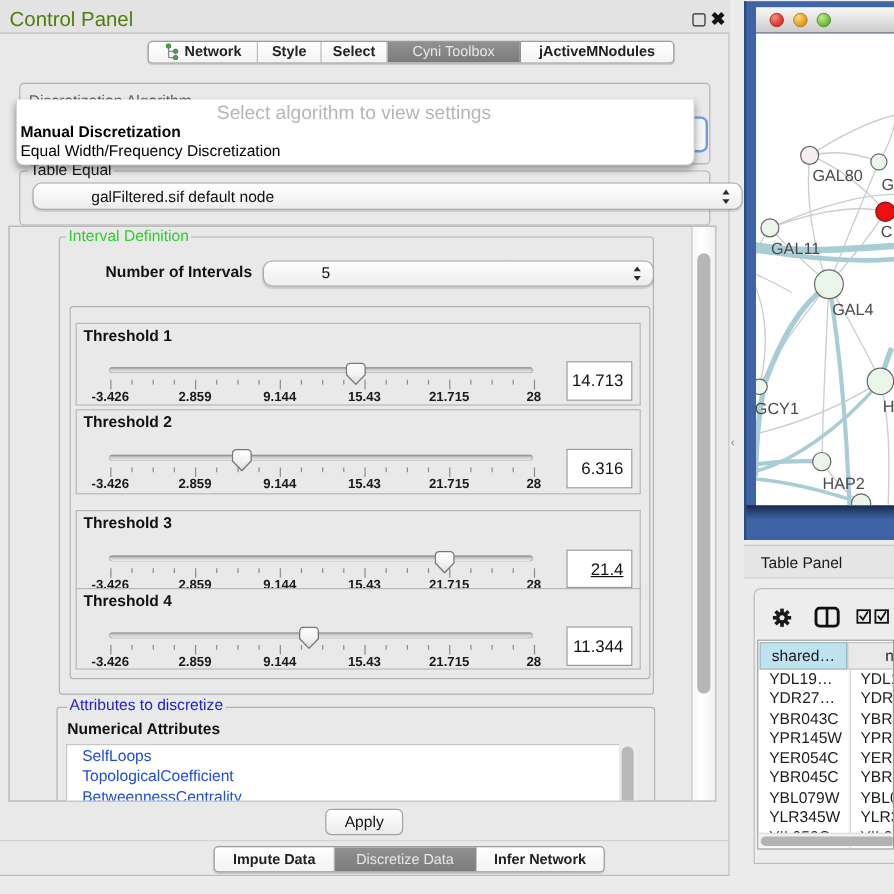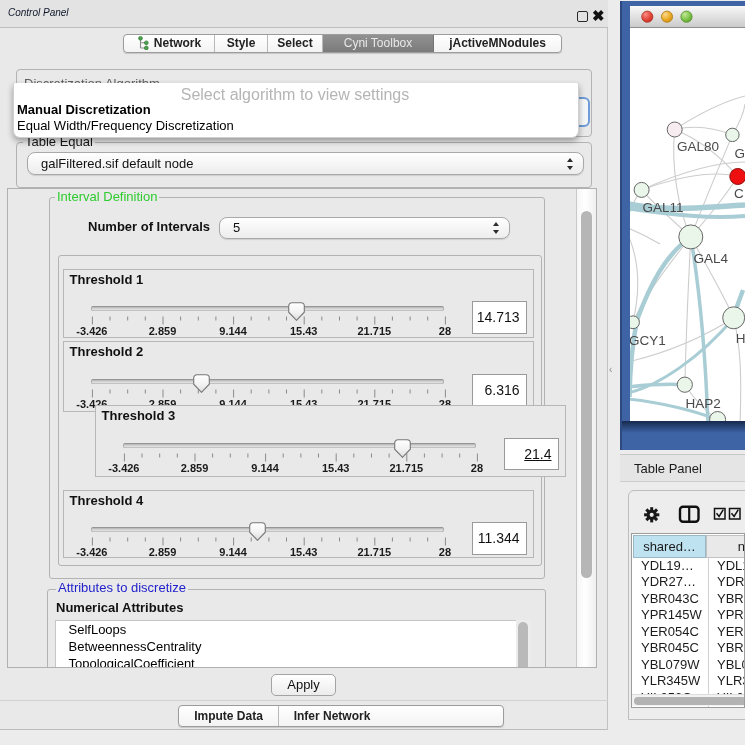--- a/index.html
+++ b/index.html
@@ -1,20 +1,20 @@
 <!DOCTYPE html>
 <html><head>
 <meta charset="utf-8">
 <style>
 html,body{margin:0;padding:0;}
 body{width:745px;height:745px;background:#ececec;font-family:"Liberation Sans",sans-serif;position:relative;overflow:hidden;}
 .abs{position:absolute;}
 .grp{position:absolute;border:1px solid #b3b3b3;border-radius:4px;}
 .grplbl{position:absolute;font-size:13px;color:#1c1c1c;background:#e9e9e9;padding:0 2px;line-height:13px;}
-.combo{position:absolute;border:1px solid #a9a9a9;border-radius:8px;background:linear-gradient(#ffffff,#f2f2f2 70%,#ededed);box-shadow:0 1px 1px rgba(0,0,0,0.12);font-size:13px;color:#111;}
+.combo{position:absolute;border:1px solid #a9a9a9;border-radius:8px;background:linear-gradient(#ffffff,#f2f2f2 70%,#ededed);box-shadow:0 1px 1px rgba(0,0,0,0.12);font-size:13px;color:#111;padding-left:35px;}
 .combo .ar{position:absolute;right:9px;top:50%;width:7px;height:14px;margin-top:-7px;}
 .combo .ar:before{content:"";position:absolute;left:0;top:1px;border-left:3.5px solid transparent;border-right:3.5px solid transparent;border-bottom:4.5px solid #2b2b2b;}
 .combo .ar:after{content:"";position:absolute;left:0;bottom:1px;border-left:3.5px solid transparent;border-right:3.5px solid transparent;border-top:4.5px solid #2b2b2b;}
 .seg{position:absolute;display:flex;background:linear-gradient(#ffffff,#f3f3f3);border:1px solid #9c9c9c;border-radius:4px;overflow:hidden;box-shadow:0 1px 1px rgba(0,0,0,0.15);margin-left:36px;}
 .seg div{display:flex;align-items:center;justify-content:center;font-size:12px;font-weight:600;color:#222;border-right:1px solid #b9b9b9;box-sizing:border-box;}
 .seg div:last-child{border-right:none;}
 .seg div.on{background:linear-gradient(#919191,#7b7b7b);color:#e8e8e8;border-right-color:#747474;}
 .tpanel{position:absolute;border:1px solid #b7b7b7;background:#e9e9e9;left:54.5px;width:469px;}
 .tlabel{position:absolute;left:6px;top:2px;font-size:13px;font-weight:bold;color:#111;}
 .track{position:absolute;left:27.5px;width:353px;height:5px;border-radius:2.5px;background:linear-gradient(#7f7f7f,#c7c7c7 35%,#f2f2f2);box-shadow:inset 0 0 0 0.5px #9a9a9a;}
@@ -22,21 +22,21 @@
 .vbox{position:absolute;left:408px;width:47px;height:30.5px;border:1px solid #9a9a9a;background:#fff;font-size:14px;color:#111;text-align:right;line-height:30.5px;padding-right:6px;}
 .ticks{position:absolute;left:0;top:0;}
 .tlab{position:absolute;font-size:11px;font-weight:bold;color:#1a1a1a;transform:translateX(-50%);}
 </style>
 </head>
 <body>
 
 <div class="abs" style="left:0;top:0;width:608px;height:730px;background:#e9e9e9;border-right:1px solid #c2c2c2;border-bottom:1px solid #bcbcbc;box-sizing:border-box;"></div>
 
 <div class="abs" style="left:0;top:0;width:608px;height:28px;background:#e3e3e3;border-bottom:1px solid #bdbdbd;box-sizing:border-box;"></div>
-<div class="abs" style="left:8px;top:7px;font-size:10px;color:#0f172a;font-style:italic;">Control Panel</div>
+<div class="abs" style="left:8px;top:7px;font-size:17px;color:#4d7c0f;">Control Panel</div>
 <div class="abs" style="left:577px;top:11px;width:9px;height:9px;border:1.6px solid #2a2a2a;border-radius:2px;"></div>
 <div class="abs" style="left:592px;top:7px;font-size:15px;font-weight:bold;color:#111;">✖</div>
 
 <div class="seg" style="left:87px;top:34px;width:437px;height:16.5px;">
   <div style="width:91px;">
     <svg width="13" height="14" viewBox="0 0 13 14" style="margin-right:4px;">
       <line x1="3.5" y1="2.5" x2="3.5" y2="12" stroke="#8a8a8a" stroke-width="1.1"></line>
       <line x1="3.5" y1="6.8" x2="9" y2="6.8" stroke="#8a8a8a" stroke-width="1.1"></line>
       <line x1="3.5" y1="12" x2="9" y2="12" stroke="#8a8a8a" stroke-width="1.1"></line>
       <circle cx="3.5" cy="2.3" r="1.9" fill="#51a151" stroke="#2e7d32" stroke-width="0.7"></circle>
@@ -159,21 +159,21 @@
     <div class="tlab" style="left:169.6px;top:56px;">9.144</div>
     <div class="tlab" style="left:240.2px;top:56px;">15.43</div>
     <div class="tlab" style="left:310.8px;top:56px;">21.715</div>
     <div class="tlab" style="left:381.4px;top:56px;">28</div>
     <svg class="thumb" style="left:129.3px;top:32.5px;" width="17" height="19" viewBox="0 0 17 19">
       <path d="M4 0.7 h9 a3.3 3.3 0 0 1 3.3 3.3 v6.2 L8.5 18.3 L0.7 10.2 V4 a3.3 3.3 0 0 1 3.3-3.3 z" fill="url(#thg)" stroke="#777" stroke-width="1.1"></path>
     </svg>
     <div class="vbox" style="top:32.5px;">6.316</div>
   </div>
 
-  <div class="tpanel" style="top:216px;height:70px;margin-left:32px;">
+  <div class="tpanel" style="top:236px;height:70px;">
     <div class="tlabel">Threshold 3</div>
     <div class="track" style="top:37px;"></div>
     <svg class="ticks" width="470" height="70">
       <g stroke="#8a8a8a" stroke-width="1">
         <line x1="28.4" y1="47.5" x2="28.4" y2="55.5"></line>
             <line x1="46" y1="47.5" x2="46" y2="51.5"></line>
             <line x1="63.7" y1="47.5" x2="63.7" y2="51.5"></line>
             <line x1="81.3" y1="47.5" x2="81.3" y2="51.5"></line>
         <line x1="99" y1="47.5" x2="99" y2="55.5"></line>
             <line x1="116.6" y1="47.5" x2="116.6" y2="51.5"></line>
@@ -242,37 +242,38 @@
     <div class="tlab" style="left:381.4px;top:55px;">28</div>
     <svg class="thumb" style="left:185.8px;top:31.5px;" width="17" height="19" viewBox="0 0 17 19">
       <path d="M4 0.7 h9 a3.3 3.3 0 0 1 3.3 3.3 v6.2 L8.5 18.3 L0.7 10.2 V4 a3.3 3.3 0 0 1 3.3-3.3 z" fill="url(#thg)" stroke="#777" stroke-width="1.1"></path>
     </svg>
     <div class="vbox" style="top:31.5px;">11.344</div>
   </div>
 
   <div class="grp" style="left:38.5px;top:399.5px;width:497px;height:95px;border-radius:3px;"></div>
   <div class="grplbl" style="left:48px;top:392px;color:#2222cc;">Attributes to discretize</div>
   <div class="abs" style="left:48px;top:411px;font-size:13px;font-weight:bold;color:#111;">Numerical Attributes</div>
-  <div class="abs" style="left:46.5px;top:430.5px;width:460px;height:60px;background:#ffffff;border:1px solid #c6c6c6;font-size:13px;color:#000000;">
+  <div class="abs" style="left:46.5px;top:430.5px;width:460px;height:60px;background:#ffffff;border:1px solid #c6c6c6;font-size:13px;color:#1d4ed8;">
     <div style="padding-left:13px;height:17.2px;line-height:17.2px;">SelfLoops</div>
+    <div style="padding-left:13px;height:17.2px;line-height:17.2px;">TopologicalCoefficient</div>
     <div style="padding-left:13px;height:17.2px;line-height:17.2px;">BetweennessCentrality</div>
-    <div style="padding-left:13px;height:17.2px;line-height:17.2px;">TopologicalCoefficient</div>
   </div>
   <div class="abs" style="left:507.5px;top:430.5px;width:15px;height:60px;background:#ececec;"></div>
   <div class="abs" style="left:510px;top:433px;width:10px;height:70px;border-radius:5px;background:#b9b9b9;"></div>
 </div>
 
 <div class="abs" style="left:568px;top:0;width:20px;height:478px;background:linear-gradient(90deg,#f6f6f6,#ffffff 40%,#eeeeee);border-left:1px solid #c9c9c9;"></div>
 <div class="abs" style="left:573px;top:22px;width:11px;height:367px;border-radius:6px;background:#b6b6b6;"></div>
 </div>
 
 <div class="abs" style="left:0;top:700px;width:608px;height:1px;background:#d2d2d2;"></div>
 <div class="abs" style="left:271px;top:674px;width:63px;height:20px;border:1px solid #a3a3a3;border-radius:5px;background:linear-gradient(#ffffff,#ececec);font-size:13px;color:#111;text-align:center;line-height:20px;">Apply</div>
 <div class="seg" style="left:142px;top:705px;width:324px;height:20px;">
   <div style="width:100px;">Impute Data</div>
+  <div class="on" style="width:118px;font-weight:500;">Discretize Data</div>
   <div style="width:106px;">Infer Network</div>
 </div>
 
 <div class="abs" style="left:609px;top:364px;font-size:10px;color:#8a8a8a;">‹</div>
 
 <div class="abs" style="left:620px;top:1px;width:125px;height:449px;background:#3e64a6;"></div>
 <div class="abs" style="left:620px;top:1px;width:2px;height:449px;background:#2c4a80;"></div>
 
 <div class="abs" style="left:622px;top:421px;width:123px;height:12px;background:linear-gradient(#16294d,#3e64a6);"></div>
 

